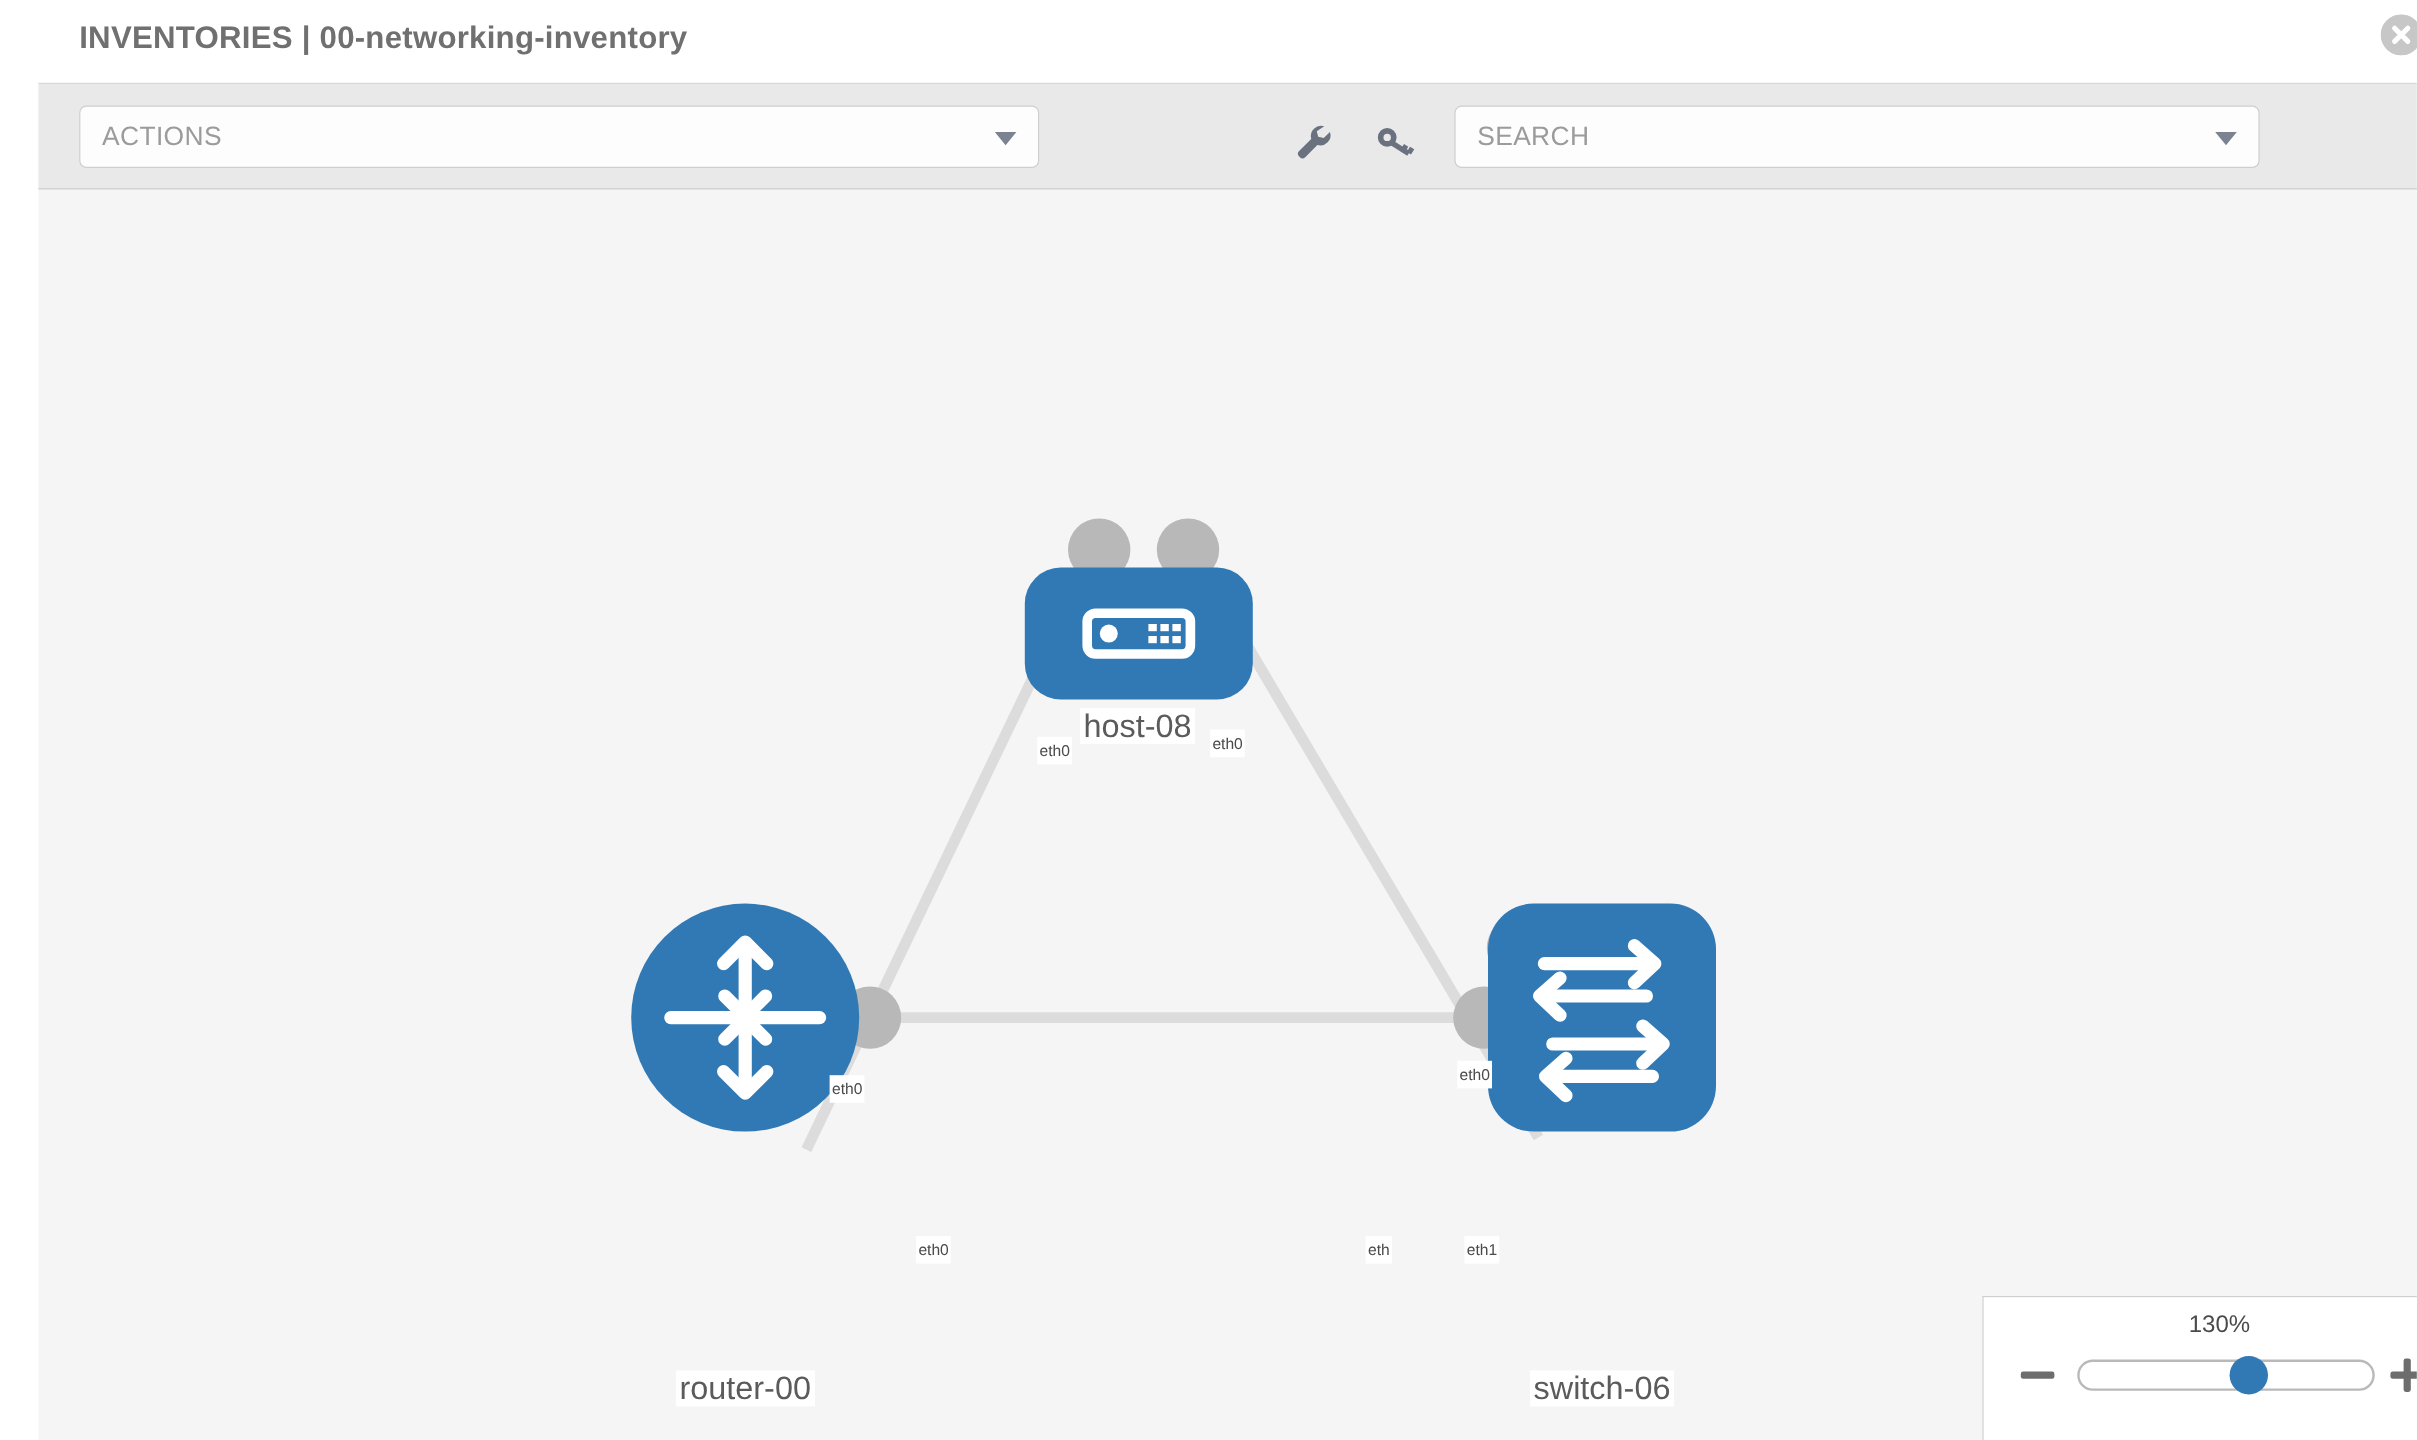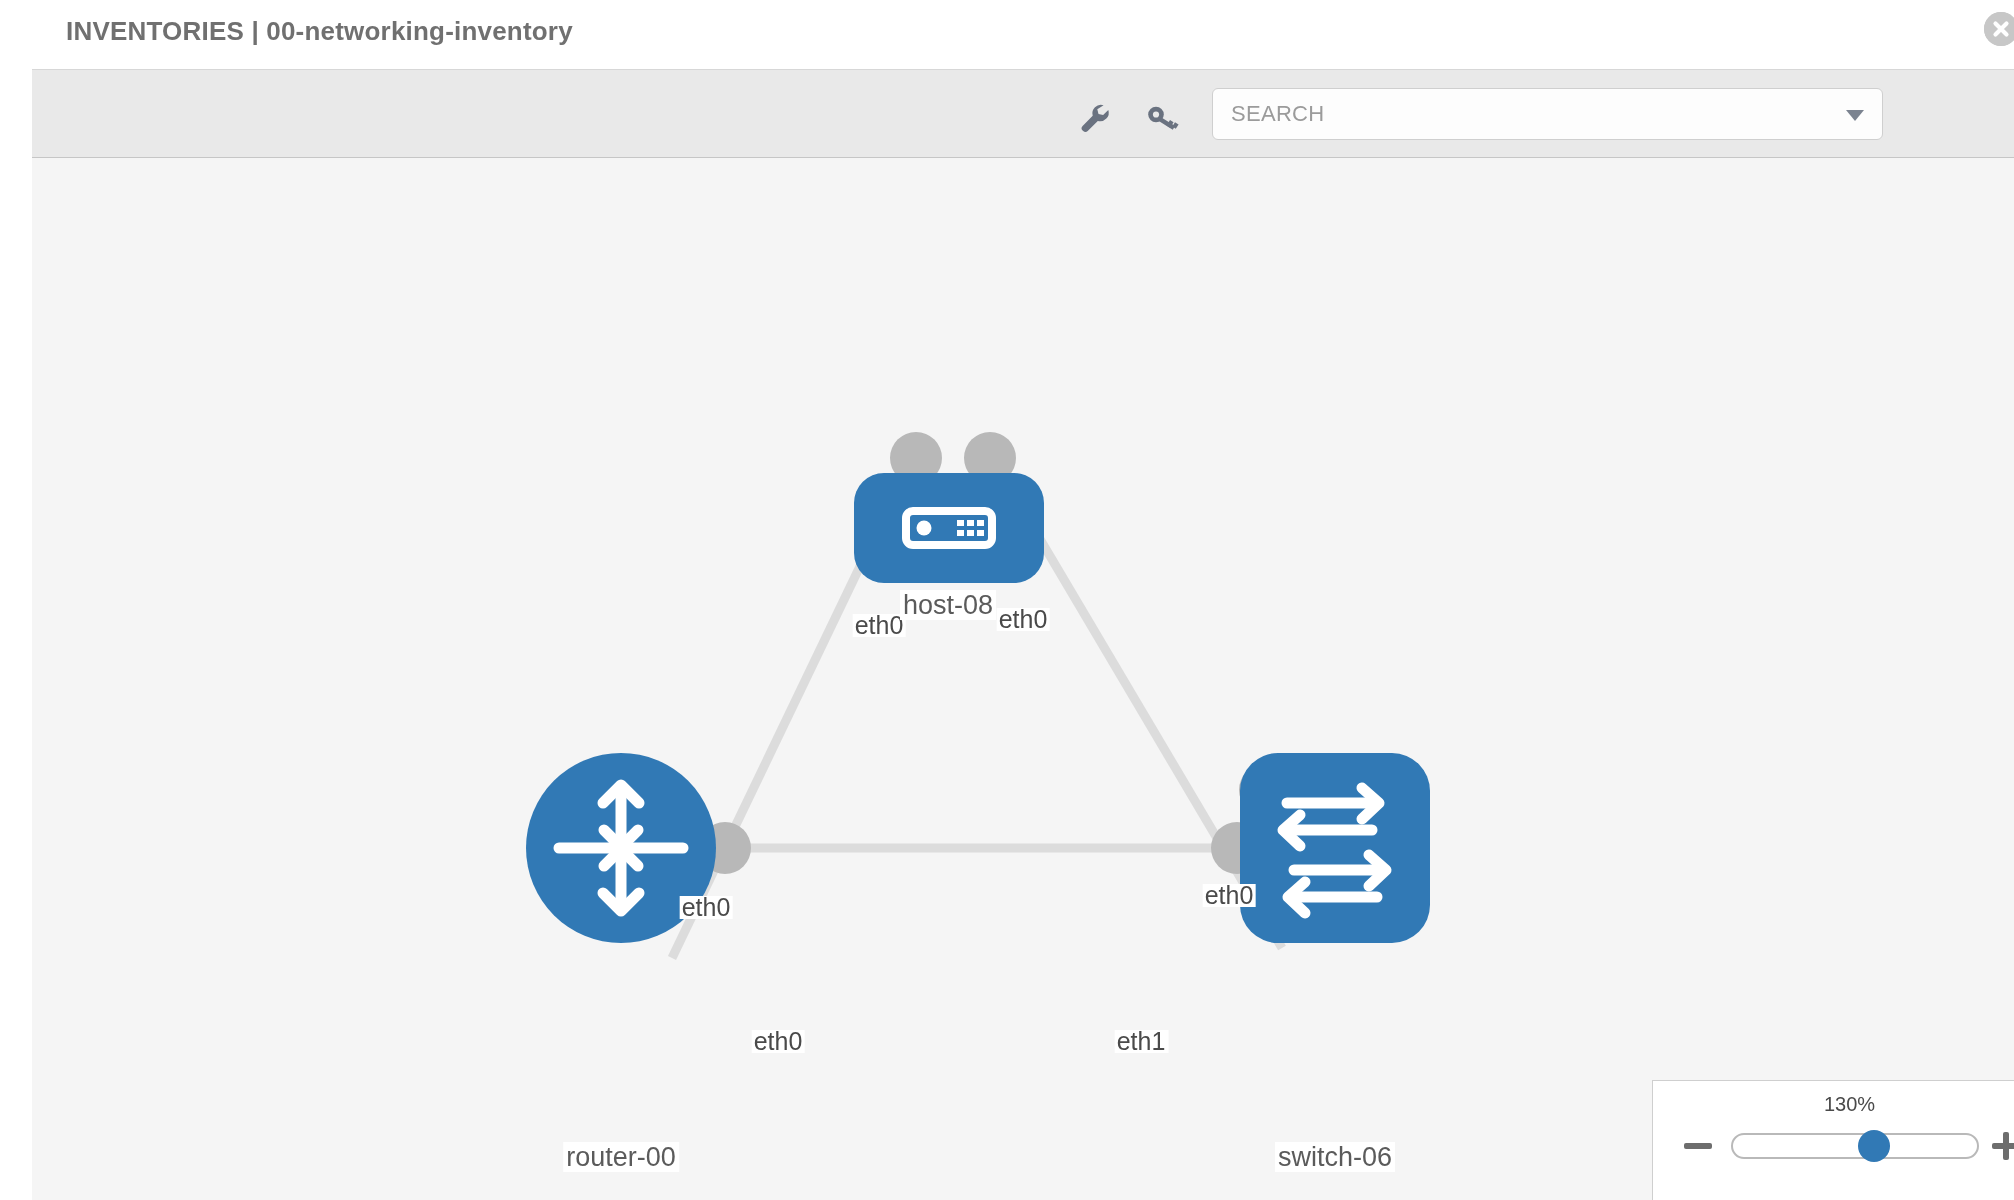--- a/index.html
+++ b/index.html
@@ -108,21 +108,21 @@
     font-size: 27px;
     line-height: 30px;
     padding: 0 3px;
     white-space: nowrap;
     transform: translateX(-50%);
   }
   .iface-label {
     position: absolute;
     background: #ffffff;
     color: #4a4a4a;
-    font-size: 25px;
+    font-size: 13px;
     line-height: 23px;
     padding: 0 2px;
     white-space: nowrap;
     transform: translateX(-50%);
   }
 
   
   .zoom-panel {
     position: absolute;
     left: 1620px; top: 1080px;
@@ -196,20 +196,24 @@
     <div class="close-btn">
       <svg width="34" height="34" viewBox="0 0 34 34" aria-hidden="true">
         <circle cx="17" cy="17" r="17" fill="#c7c7c7"></circle>
         <path d="M11.5 11.5 L22.5 22.5 M22.5 11.5 L11.5 22.5" stroke="#ffffff" stroke-width="4.2" stroke-linecap="round"></path>
       </svg>
     </div>
   </div>
 
   <div class="toolbar">
 
+    <div class="select-box" id="actions-select">
+      <span class="sel-label">ACTIONS</span>
+      <span class="caret"></span>
+    </div>
 
     <div class="tool-icon" id="wrench-icon">
       <svg width="40" height="40" viewBox="0 0 40 40" aria-hidden="true">
         <g fill="#6a7280">
           <path d="M29.6 7.2 a8.6 8.6 0 0 0 -10.9 10.6 L8.6 27.9 a3.2 3.2 0 0 0 0 4.5 l0.6 0.6 a3.2 3.2 0 0 0 4.5 0 L23.8 22.9 a8.6 8.6 0 0 0 10.5 -11 l-5.2 5.2 -4.6 -1.2 -1.2 -4.6 z"></path>
         </g>
       </svg>
     </div>
 
     <div class="tool-icon" id="key-icon">
@@ -300,21 +304,21 @@
         </g>
       </g>
     </svg>
 
     <div class="iface-label" style="left:847px;  top:456px;">eth0</div>
     <div class="iface-label" style="left:991px;  top:450px;">eth0</div>
     <div class="iface-label" style="left:674px;  top:738px;">eth0</div>
     <div class="iface-label" style="left:1197px; top:726px;">eth0</div>
     <div class="iface-label" style="left:746px;  top:872px;">eth0</div>
     <div class="iface-label" style="left:1117px; top:872px;">eth</div>
-    <div class="iface-label" style="left:1109px; top:872px;">eth1</div>
+    <div class="iface-label" style="left:1203px; top:872px;">eth1</div>
 
     <div class="node-label" style="left:916px;  top:432px;">host-08</div>
     <div class="node-label" style="left:589px;  top:984px;">router-00</div>
     <div class="node-label" style="left:1303px; top:984px;">switch-06</div>
 
     <div class="zoom-panel" style="top:922px;">
       <div class="zoom-pct">130%</div>
       <div class="zoom-row">
         <div class="zoom-minus"></div>
         <div class="zoom-track">

